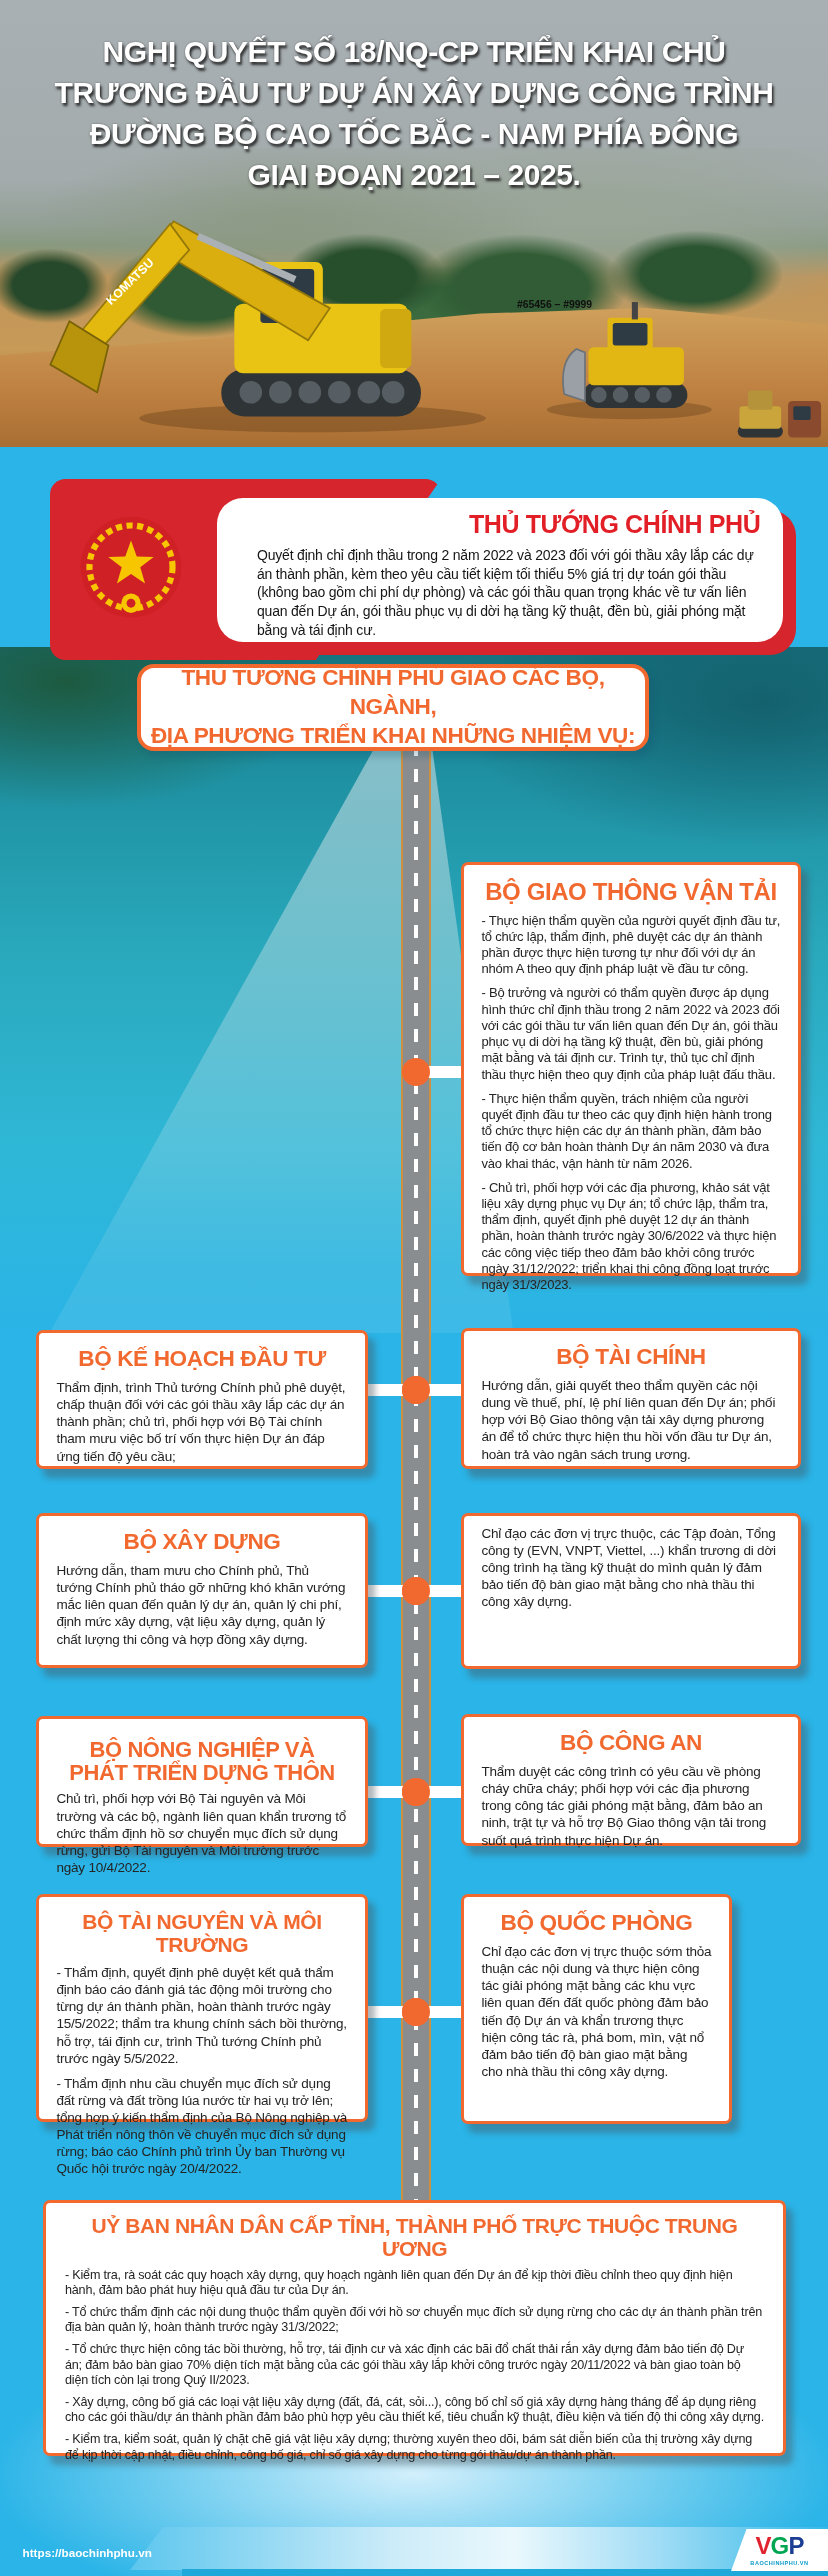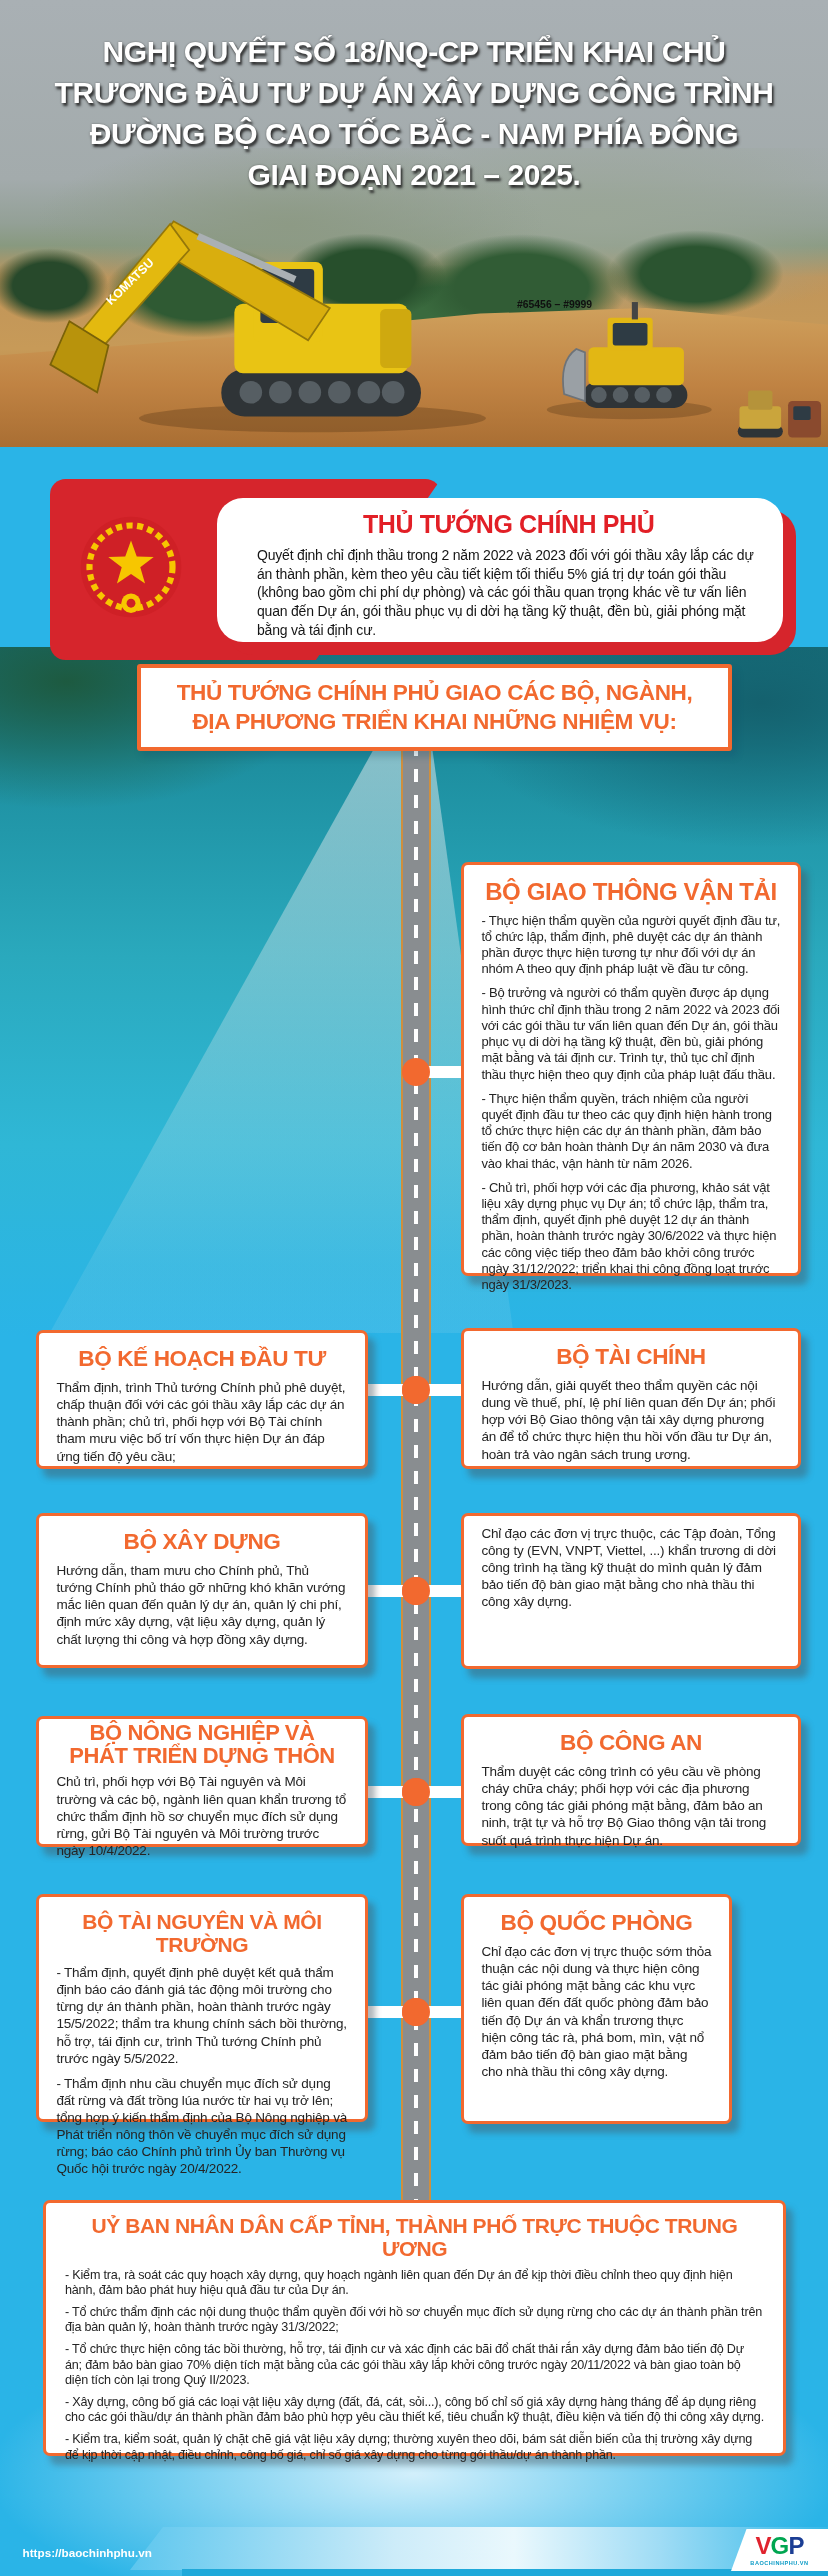--- a/index.html
+++ b/index.html
@@ -32,39 +32,39 @@
   .hero-note{position:absolute;left:517px;top:299px;font-size:10.4px;font-weight:bold;color:#101010;}
   .hero-title{position:absolute;left:0;top:31px;width:828px;text-align:center;color:#ffffff;
     font-weight:800;font-size:30px;line-height:41px;letter-spacing:-0.4px;
     text-shadow:1.7px 2.6px 2.6px rgba(35,35,35,.9),0 0 1.7px rgba(35,35,35,.6);}
   
   .pm-wing{position:absolute;left:50px;top:479px;width:391px;height:181px;background:#d6252c;
     clip-path:polygon(0 0,100% 0,68% 100%,0 100%);border-radius:15.6px;z-index:6;}
   .pm-echo{position:absolute;left:227px;top:510px;width:569px;height:145px;background:#d6252c;border-radius:26px;z-index:7;}
   .pm-card{position:absolute;left:217px;top:498px;width:566px;height:144px;background:#ffffff;border-radius:26px;z-index:8;
     box-sizing:border-box;padding:10.4px 22.6px 0 40px;}
-  .pm-card h2{margin:1.7px 0 7px;text-align:center;color:#e21f26;font-size:25px;letter-spacing:-0.4px;}
+  .pm-card h2{margin:1.7px 0 7px;text-align:right;color:#e21f26;font-size:25px;letter-spacing:-0.4px;}
   .pm-card p{margin:0;color:#151515;font-size:14px;line-height:1.33;letter-spacing:-0.2px;}
   .emblem{position:absolute;left:78px;top:514px;width:106px;height:106px;z-index:9;}
   
   .bg-photo{position:absolute;left:0;top:647px;width:828px;height:690px;
     background:
       radial-gradient(373px 182px at 8% 5%, #1d5a40 0%, rgba(29,90,64,0) 70%),
       radial-gradient(451px 208px at 92% 8%, #14616e 0%, rgba(20,97,110,0) 70%),
       linear-gradient(180deg,#16727e 0%,#1e90a1 18%,#2aa9bd 45%,#2fb7d6 72%,rgba(42,180,231,0) 100%);}
   .bg-wedge{position:absolute;left:0;top:647px;width:828px;height:686px;
     clip-path:polygon(46% 13%,52% 13%,62% 100%,6% 100%);
     background:linear-gradient(180deg,rgba(232,237,240,.55) 10%,rgba(232,237,240,.10) 90%);}
   .road{position:absolute;left:401px;top:743px;width:29.5px;height:1458px;z-index:2;
     background:#898d90;border-left:2.6px solid #cf8f3e;border-right:2.6px solid #cf8f3e;box-sizing:border-box;}
   .road .dash{position:absolute;left:50%;margin-left:-2.2px;top:0;width:4.3px;height:100%;
     background:repeating-linear-gradient(180deg,#ffffff 0 13px,rgba(255,255,255,0) 13px 26px);}
   
-  .banner{position:absolute;left:137px;top:664px;width:595px;height:87px;background:#ffffff;
-    border:4.3px solid #f2692f;border-radius:3px;box-sizing:border-box;z-index:4;
+  .banner{position:absolute;left:137px;top:664px;width:512px;height:87px;background:#ffffff;
+    border:4.3px solid #f2692f;border-radius:17px;box-sizing:border-box;z-index:4;
     display:flex;flex-direction:column;justify-content:center;text-align:center;
     color:#f2692f;font-weight:bold;font-size:22.6px;line-height:1.28;letter-spacing:-0.4px;
     box-shadow:4.3px 6px 6px rgba(20,80,110,.25);}
   
   .conn{position:absolute;height:12px;background:#ffffff;z-index:3;}
   .conn::after{content:"";position:absolute;top:-7.8px;width:28px;height:28px;border-radius:50%;background:#f2692f;}
   .conn-left{left:365px;width:51px;}
   .conn-left::after{right:-14px;}
   .conn-right{left:416px;width:49px;}
   .conn-right::after{left:-14px;}
@@ -76,21 +76,21 @@
   .card h3{margin:5.2px 0 7.8px;text-align:center;color:#f2692f;font-size:22.6px;line-height:1.08;letter-spacing:-0.4px;}
   .card p{margin:0 0 7.8px;color:#242424;font-size:13.5px;line-height:1.27;letter-spacing:-0.2px;}
   .card p:last-child{margin-bottom:0;}
   .c-mot{left:461px;top:862px;width:340px;height:414px;}
   .c-mot h3{font-size:24px;}
   .c-mot p{font-size:13px;line-height:1.25;}
   .c-mpi{left:36px;top:1330px;width:332px;height:139px;}
   .c-mof{left:461px;top:1328px;width:340px;height:141px;}
   .c-moc{left:36px;top:1513px;width:332px;height:155px;}
   .c-moit{left:461px;top:1513px;width:340px;height:156px;}
-  .c-mard{left:36px;top:1716px;width:332px;height:131px;padding-top:0;}
+  .c-mard{left:36px;top:1716px;width:332px;height:131px;padding-top:17px;}
   .c-mard h3{margin:1.7px 0 5.2px;font-size:22px;}
   .c-mps{left:461px;top:1714px;width:340px;height:132px;}
   .c-monre{left:36px;top:1894px;width:332px;height:228px;}
   .c-monre h3{font-size:21px;}
   .c-mod{left:461px;top:1894px;width:271px;height:230px;}
   .c-ubnd{left:43px;top:2200px;width:743px;height:256px;padding:8.7px 19px;}
   .c-ubnd h3{font-size:21px;margin:3.5px 0 7px;}
   .c-ubnd p{font-size:12.6px;line-height:1.24;margin:0 0 6px;}
   
   .footer-band{position:absolute;left:130px;top:2527px;width:698px;height:43px;z-index:5;

